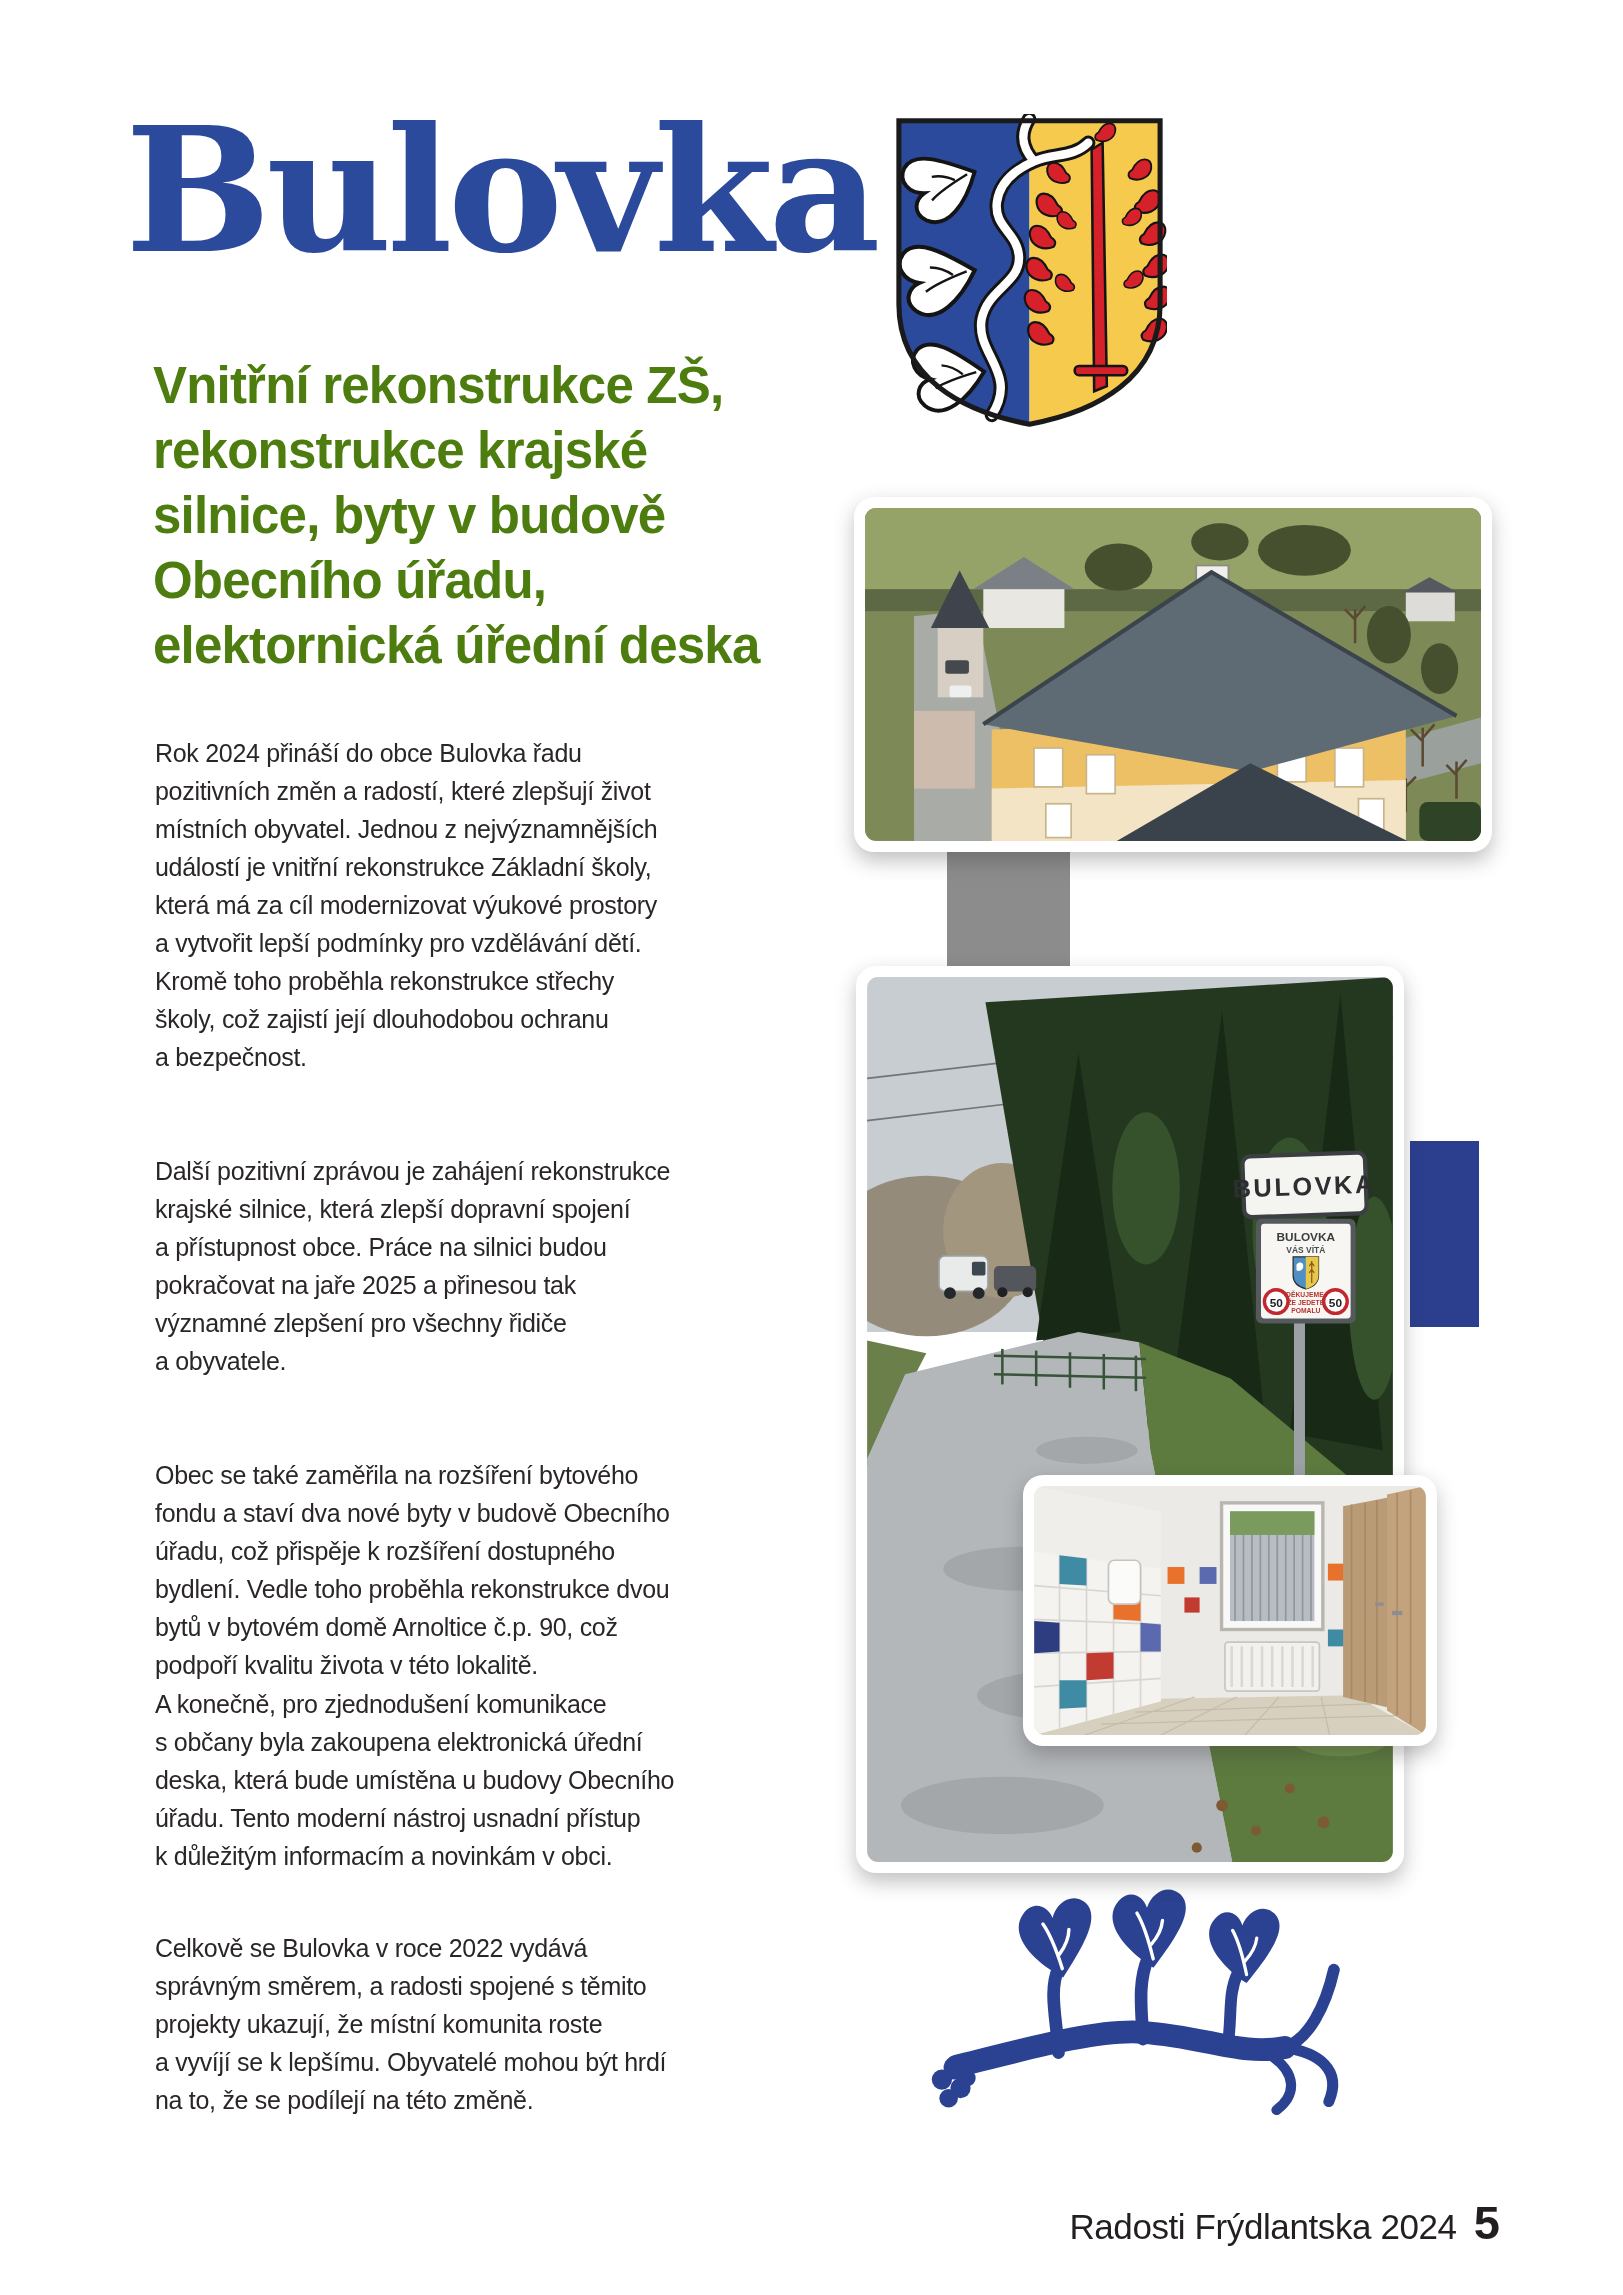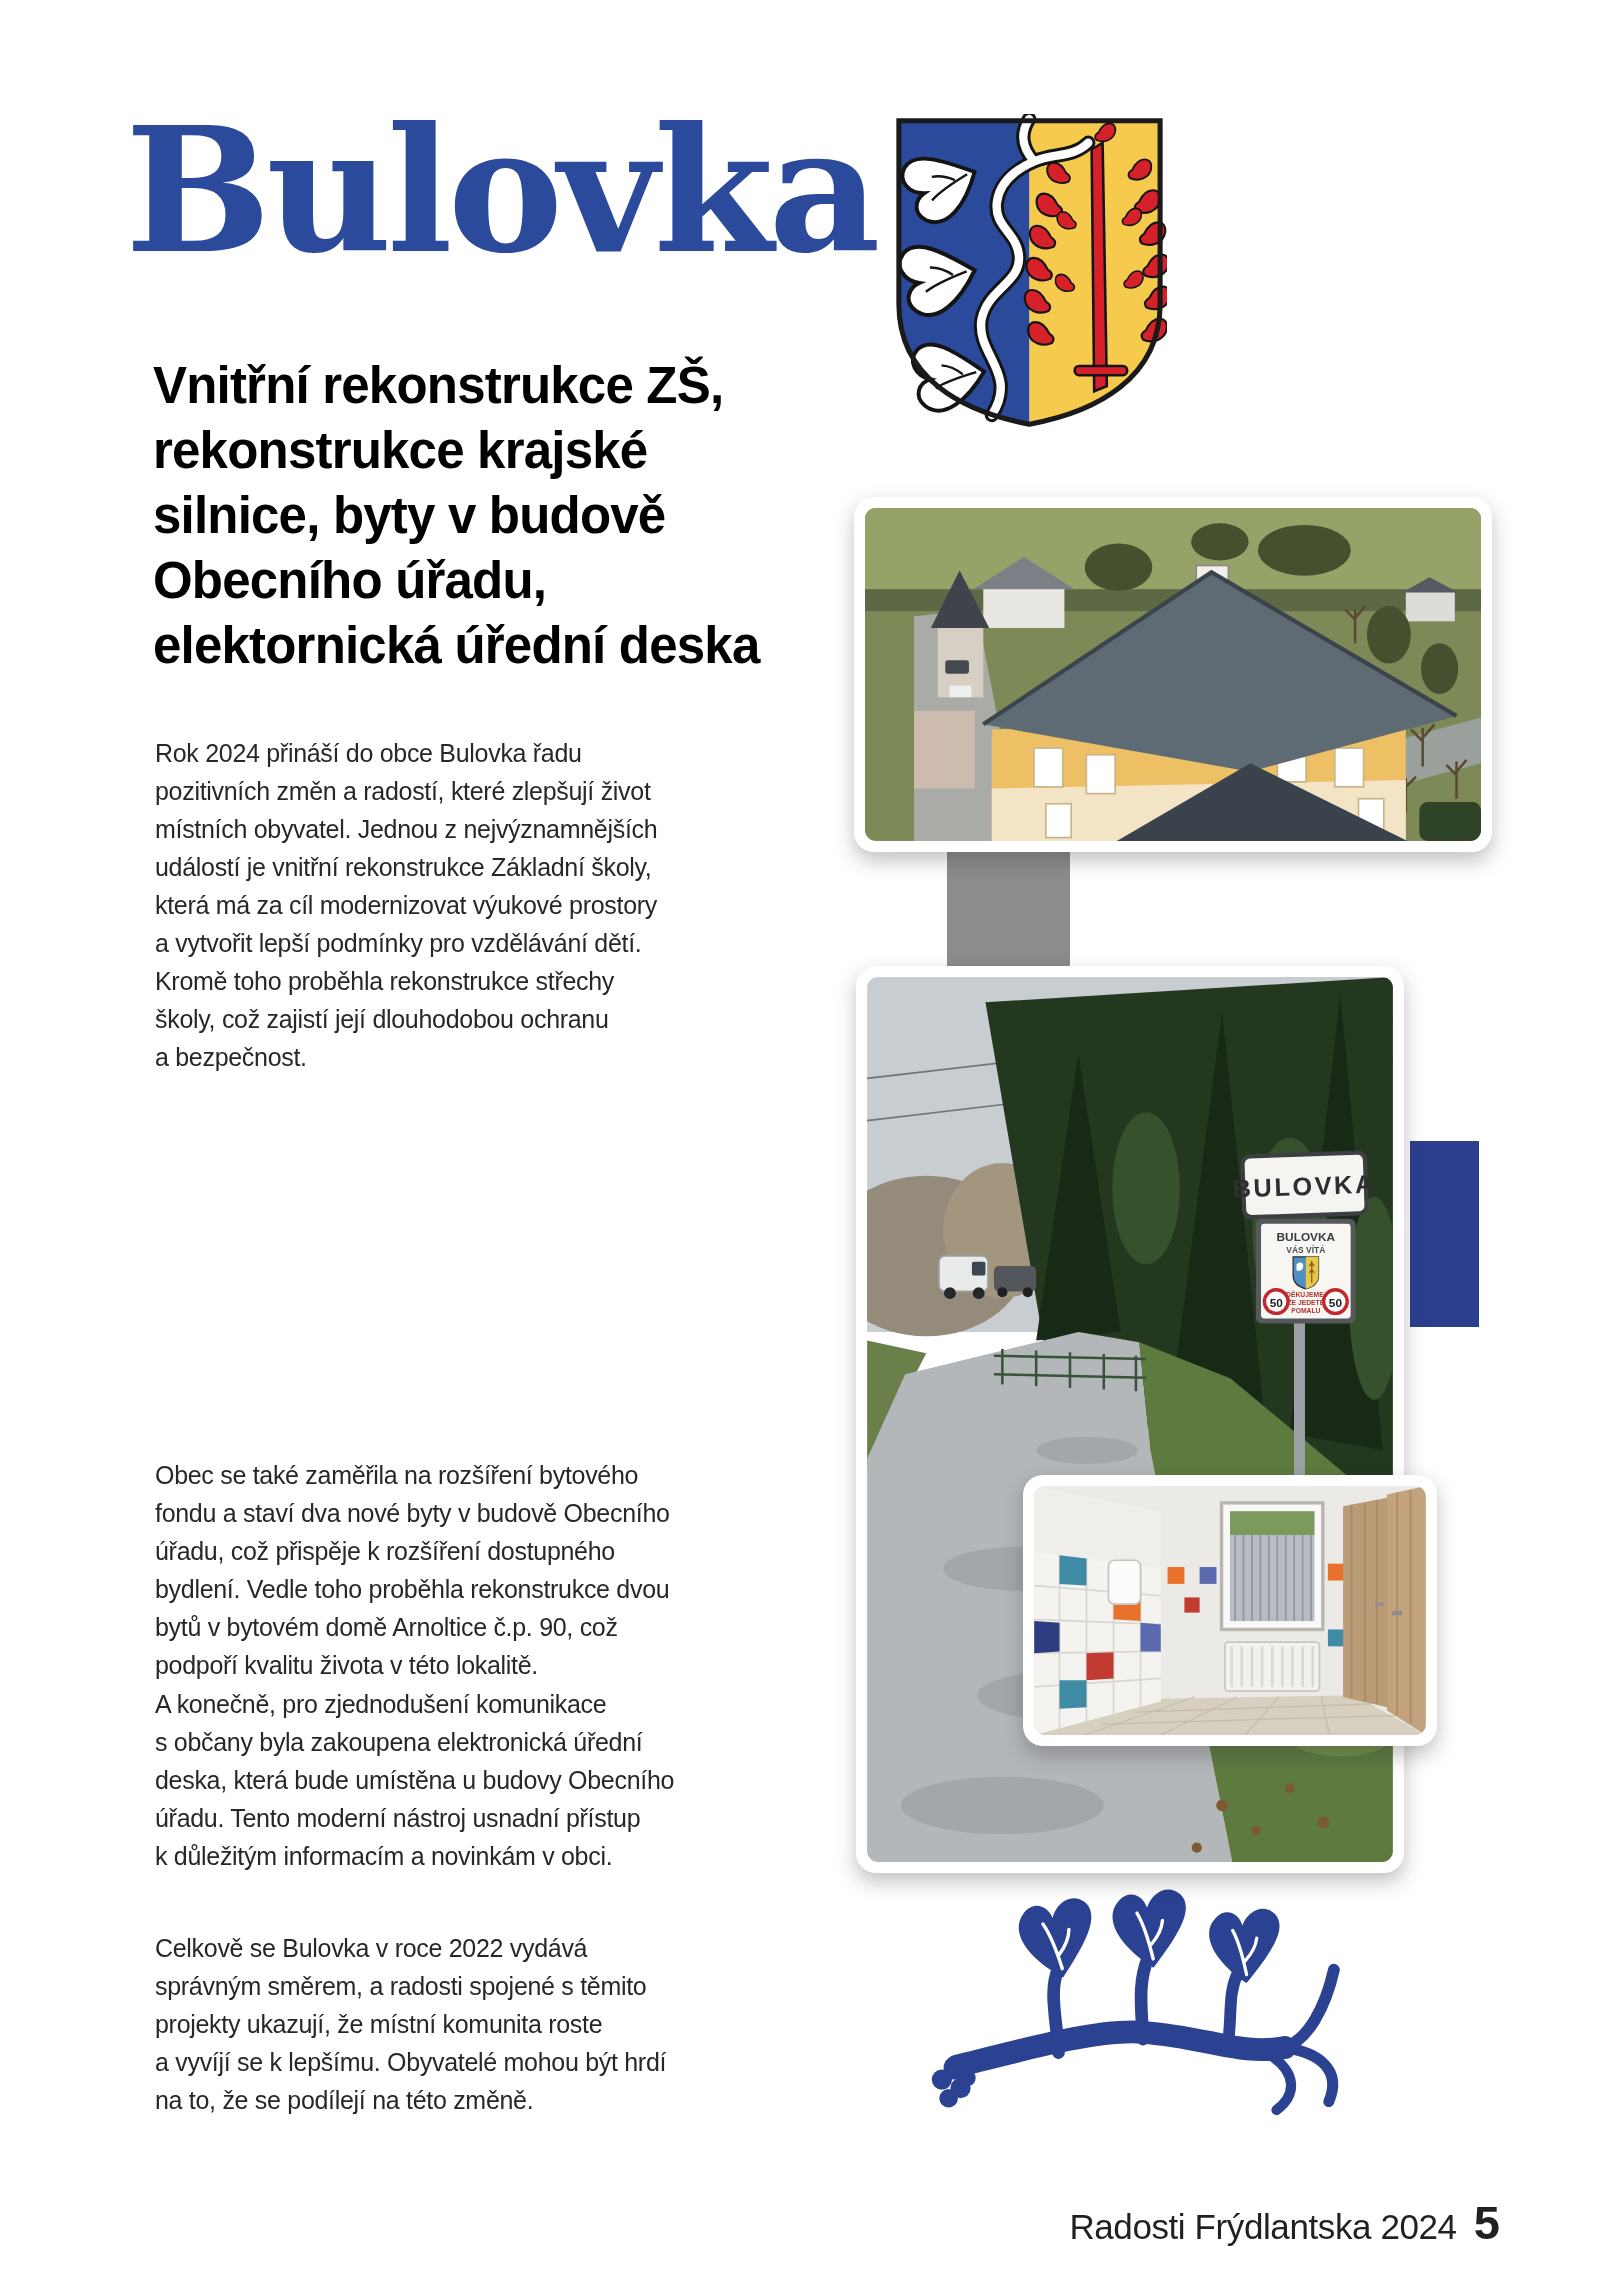--- a/index.html
+++ b/index.html
@@ -4,21 +4,21 @@
 <style>
   html,body{margin:0;padding:0;background:#ffffff;}
   .page{position:relative;width:1623px;height:2295px;background:#ffffff;overflow:hidden;
         font-family:"Liberation Sans",sans-serif;color:#252122;padding-left:34px;}
   .title{position:absolute;left:125px;top:100px;margin:0;
          font-family:"DejaVu Serif","Liberation Serif",serif;
          font-weight:800;font-size:173px;line-height:1.05;letter-spacing:-5px;
          color:#2b4a9b;}
   .heading{position:absolute;left:153px;top:353px;width:727px;margin:0;
            font-size:51px;line-height:65px;font-weight:700;letter-spacing:-0.8px;
-           color:#000000;white-space:pre-line;}
+           color:#4d7c0f;white-space:pre-line;}
   .para{position:absolute;left:155px;width:710px;margin:0;
         font-size:25px;line-height:38px;color:#2a2627;letter-spacing:-0.3px;
         white-space:pre-line;}
   .p1{top:734px}.p2{top:1152px}.p3{top:1456px}.p4{top:1685px}.p5{top:1929px}
 
   .card{position:absolute;background:#ffffff;border-radius:20px;padding:11px;
         box-shadow:0 8.5px 20px rgba(50,50,55,.30);}
   .card svg{display:block;border-radius:11px;}
   .photo1{left:854px;top:497px;z-index:3;}
   .photo2{left:856px;top:966px;z-index:2;}
@@ -98,20 +98,26 @@
 
   <p class="para p1">Rok 2024 přináší do obce Bulovka řadu
 pozitivních změn a radostí, které zlepšují život
 místních obyvatel. Jednou z nejvýznamnějších
 událostí je vnitřní rekonstrukce Základní školy,
 která má za cíl modernizovat výukové prostory
 a vytvořit lepší podmínky pro vzdělávání dětí.
 Kromě toho proběhla rekonstrukce střechy
 školy, což zajistí její dlouhodobou ochranu
 a bezpečnost.</p>
+  <p class="para p2">Další pozitivní zprávou je zahájení rekonstrukce
+krajské silnice, která zlepší dopravní spojení
+a přístupnost obce. Práce na silnici budou
+pokračovat na jaře 2025 a přinesou tak
+významné zlepšení pro všechny řidiče
+a obyvatele.</p>
   <p class="para p3">Obec se také zaměřila na rozšíření bytového
 fondu a staví dva nové byty v budově Obecního
 úřadu, což přispěje k rozšíření dostupného
 bydlení. Vedle toho proběhla rekonstrukce dvou
 bytů v bytovém domě Arnoltice č.p. 90, což
 podpoří kvalitu života v této lokalitě.</p>
   <p class="para p4">A konečně, pro zjednodušení komunikace
 s občany byla zakoupena elektronická úřední
 deska, která bude umístěna u budovy Obecního
 úřadu. Tento moderní nástroj usnadní přístup

